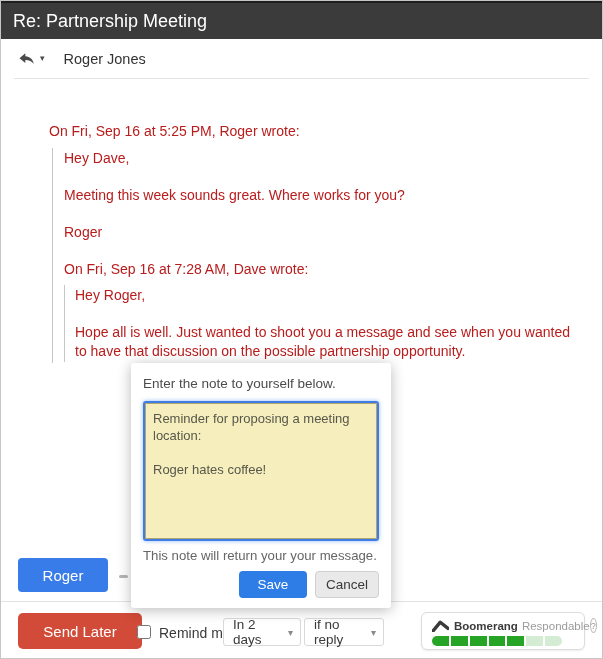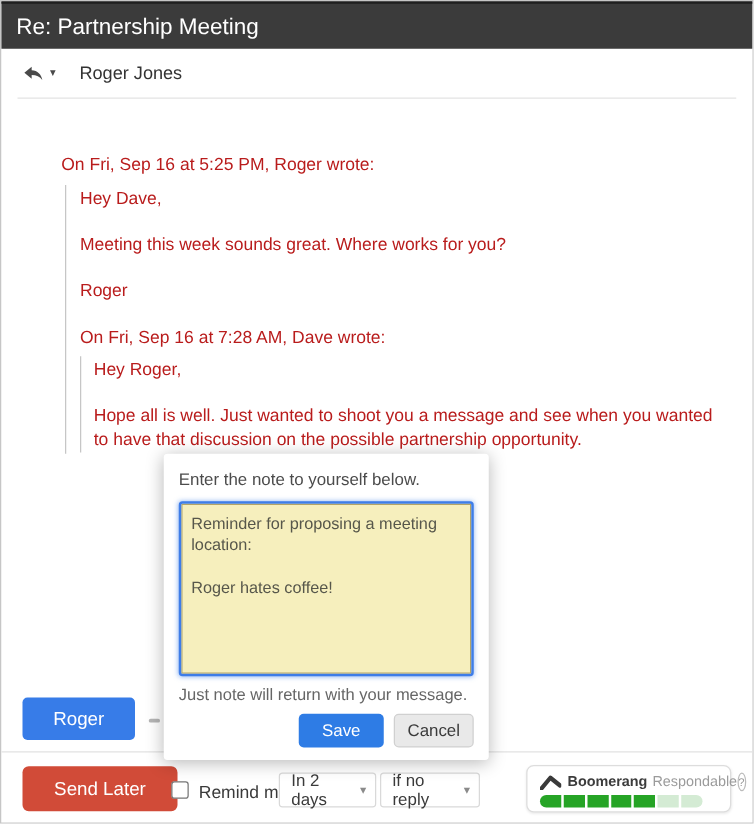--- a/index.html
+++ b/index.html
@@ -142,20 +142,20 @@
         <div class="seg"></div>
         <div class="seg"></div>
       </div>
   </div>
 
   <div class="note-dialog">
     <p class="note-prompt">Enter the note to yourself below.</p>
     <textarea class="note-textarea" style="">Reminder for proposing a meeting location:
 
 Roger hates coffee!</textarea>
-    <p class="note-footer">Just note will return with your message.</p>
+    <p class="note-footer">This note will return your your message.</p>
     <div class="note-btn-row">
       <button class="save-btn">Save</button>
       <button class="cancel-btn">Cancel</button>
     </div>
   </div>
 
 </div>
 
 </body></html>

